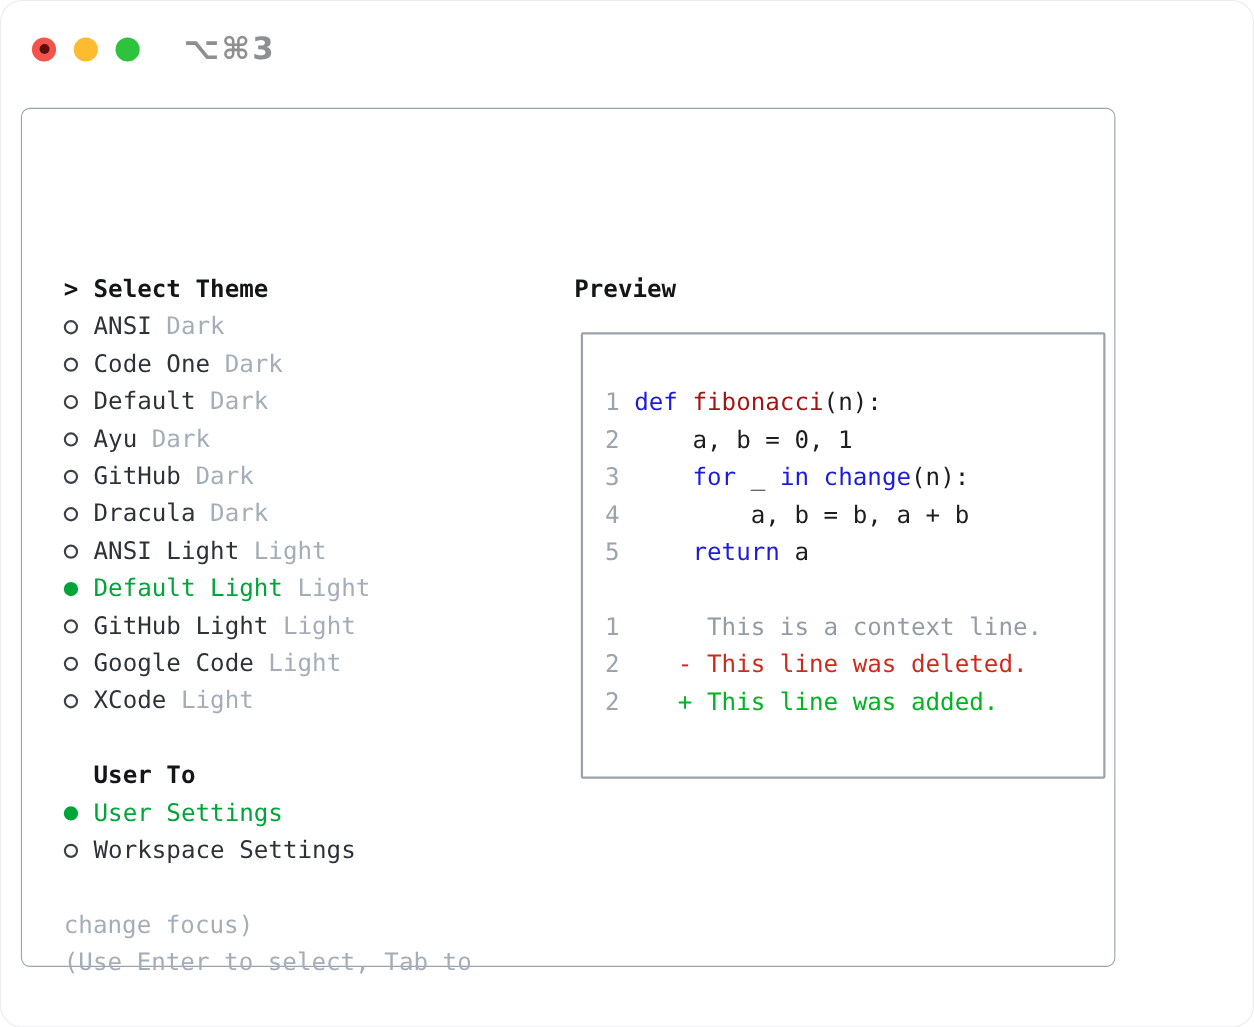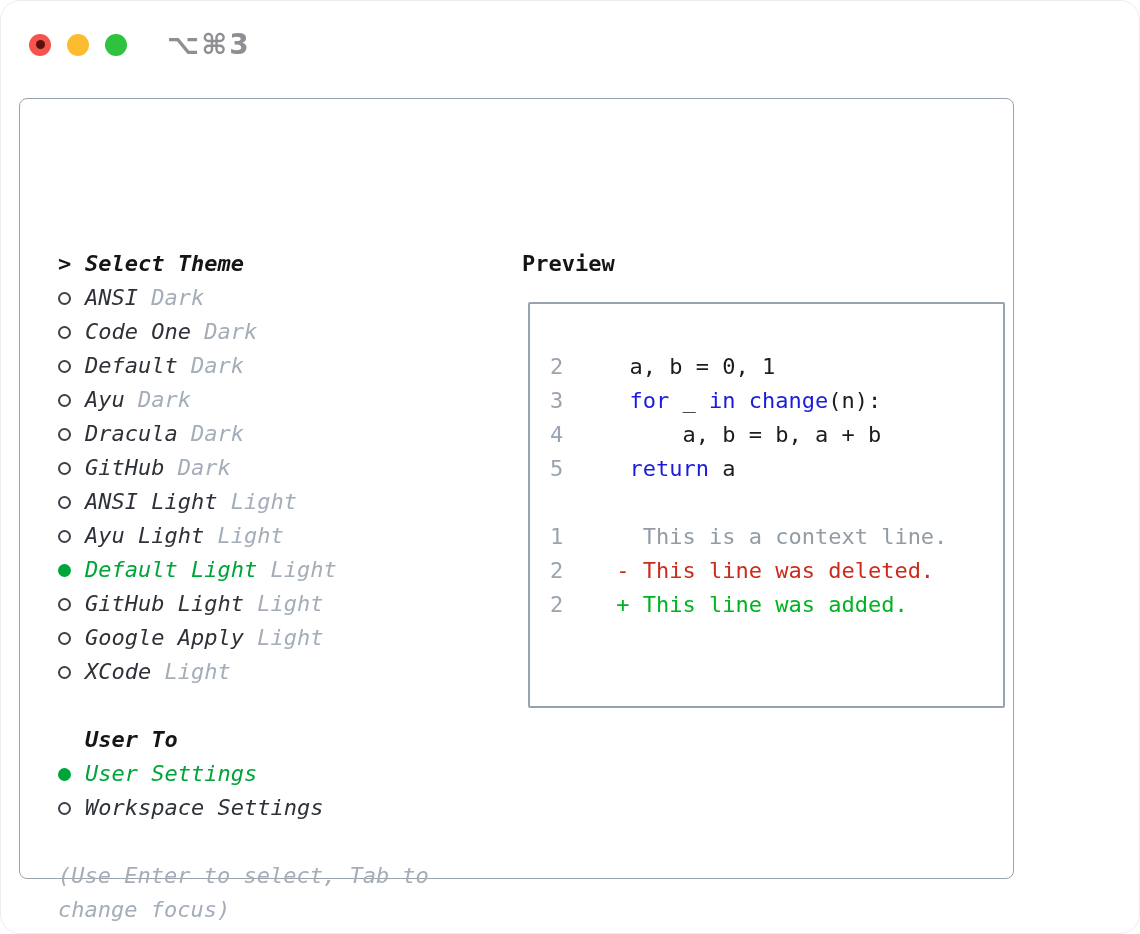--- a/index.html
+++ b/index.html
@@ -17,21 +17,21 @@
   .tl.green{background:var(--traffic-green,#2ec23e);}
   .tl-dot{width:9px;height:9px;border-radius:50%;background:#5c100d;}
   .title-text{margin-left:24px;font-family:"DejaVu Sans",sans-serif;font-weight:700;
               font-size:28px;color:var(--titlebar-gray,#8e8f93);letter-spacing:2px;}
 
   
   .panel{position:absolute;left:18px;top:97px;width:995px;height:781px;box-sizing:border-box;
          border:1.5px solid var(--border-gray,#9aa2ab);border-radius:8px;}
 
   .row{height:34px;line-height:34px;white-space:pre;font-size:22px;}
-  .left-col{position:absolute;left:38px;top:148px;color:var(--name-ink,#2e3238);font-style:italic;}
+  .left-col{position:absolute;left:38px;top:148px;color:var(--name-ink,#2e3238);}
   .h{font-weight:700;color:var(--ink,#141517);}
   .prompt,.marker-wrap{display:inline-block;width:27px;font-weight:700;color:var(--ink,#141517);}
   .dot{display:inline-block;width:13px;height:13px;border-radius:50%;box-sizing:border-box;
        border:2px solid #3d424a;}
   .dot.on{background:var(--accent-green,#00a539);border-color:var(--accent-green,#00a539);}
   .name{color:var(--name-ink,#2e3238);text-align:right;}
   .selected .name{color:var(--accent-green,#00a539);}
   .variant{color:var(--muted-gray,#a4adb8);}
   .help{color:var(--muted-gray,#a4adb8);}
 
@@ -65,52 +65,52 @@
   <div class="panel">
 
     <div class="left-col">
       <div class="row"><span class="prompt">&gt;</span><span class="h">Select Theme</span></div>
 
       <div id="theme-list">
           <div class="row"><span class="marker-wrap"><span class="dot"></span></span><span class="name">ANSI</span> <span class="variant">Dark</span></div>
           <div class="row"><span class="marker-wrap"><span class="dot"></span></span><span class="name">Code One</span> <span class="variant">Dark</span></div>
           <div class="row"><span class="marker-wrap"><span class="dot"></span></span><span class="name">Default</span> <span class="variant">Dark</span></div>
           <div class="row"><span class="marker-wrap"><span class="dot"></span></span><span class="name">Ayu</span> <span class="variant">Dark</span></div>
+          <div class="row"><span class="marker-wrap"><span class="dot"></span></span><span class="name">GitHub</span> <span class="variant">Dark</span></div>
           <div class="row"><span class="marker-wrap"><span class="dot"></span></span><span class="name">Dracula</span> <span class="variant">Dark</span></div>
-          <div class="row"><span class="marker-wrap"><span class="dot"></span></span><span class="name">GitHub</span> <span class="variant">Dark</span></div>
           <div class="row"><span class="marker-wrap"><span class="dot"></span></span><span class="name">ANSI Light</span> <span class="variant">Light</span></div>
-          <div class="row"><span class="marker-wrap"><span class="dot"></span></span><span class="name">Ayu Light</span> <span class="variant">Light</span></div>
           <div class="row selected"><span class="marker-wrap"><span class="dot on"></span></span><span class="name">Default Light</span> <span class="variant">Light</span></div>
           <div class="row"><span class="marker-wrap"><span class="dot"></span></span><span class="name">GitHub Light</span> <span class="variant">Light</span></div>
-          <div class="row"><span class="marker-wrap"><span class="dot"></span></span><span class="name">Google Apply</span> <span class="variant">Light</span></div>
+          <div class="row"><span class="marker-wrap"><span class="dot"></span></span><span class="name">Google Code</span> <span class="variant">Light</span></div>
           <div class="row"><span class="marker-wrap"><span class="dot"></span></span><span class="name">XCode</span> <span class="variant">Light</span></div>
         </div>
 
       <div class="row"> </div>
 
       <div class="row"><span class="marker-wrap"></span><span class="h">User To</span></div>
 
       <div id="apply-list">
           <div class="row selected"><span class="marker-wrap"><span class="dot on"></span></span><span class="name">User Settings</span></div>
           <div class="row"><span class="marker-wrap"><span class="dot"></span></span><span class="name">Workspace Settings</span></div>
         </div>
 
       <div class="row"> </div>
 
       <div class="help">
+        <div class="row">change focus)</div>
         <div class="row">(Use Enter to select, Tab to</div>
-        <div class="row">change focus)</div>
       </div>
     </div>
 
     <div class="preview-label row"><span class="h">Preview</span></div>
 
     <div class="preview-box"></div>
 
     <div class="code" id="code-block">
+        <div class="row"><span class="lineno">1</span> <span class="keyword">def</span><span class="plain"> </span><span class="function">fibonacci</span><span class="plain">(n):</span></div>
         <div class="row"><span class="lineno">2</span> <span class="plain">    a, b = 0, 1</span></div>
         <div class="row"><span class="lineno">3</span> <span class="plain">    </span><span class="keyword">for</span><span class="plain"> _ </span><span class="keyword">in</span><span class="plain"> </span><span class="keyword">change</span><span class="plain">(n):</span></div>
         <div class="row"><span class="lineno">4</span> <span class="plain">        a, b = b, a + b</span></div>
         <div class="row"><span class="lineno">5</span> <span class="plain">    </span><span class="keyword">return</span><span class="plain"> a</span></div>
         <div class="row"> </div>
         <div class="row"><span class="lineno">1</span>    <span class="context">  This is a context line.</span></div>
         <div class="row"><span class="lineno">2</span>    <span class="deleted">- This line was deleted.</span></div>
         <div class="row"><span class="lineno">2</span>    <span class="added">+ This line was added.</span></div>
       </div>
 

